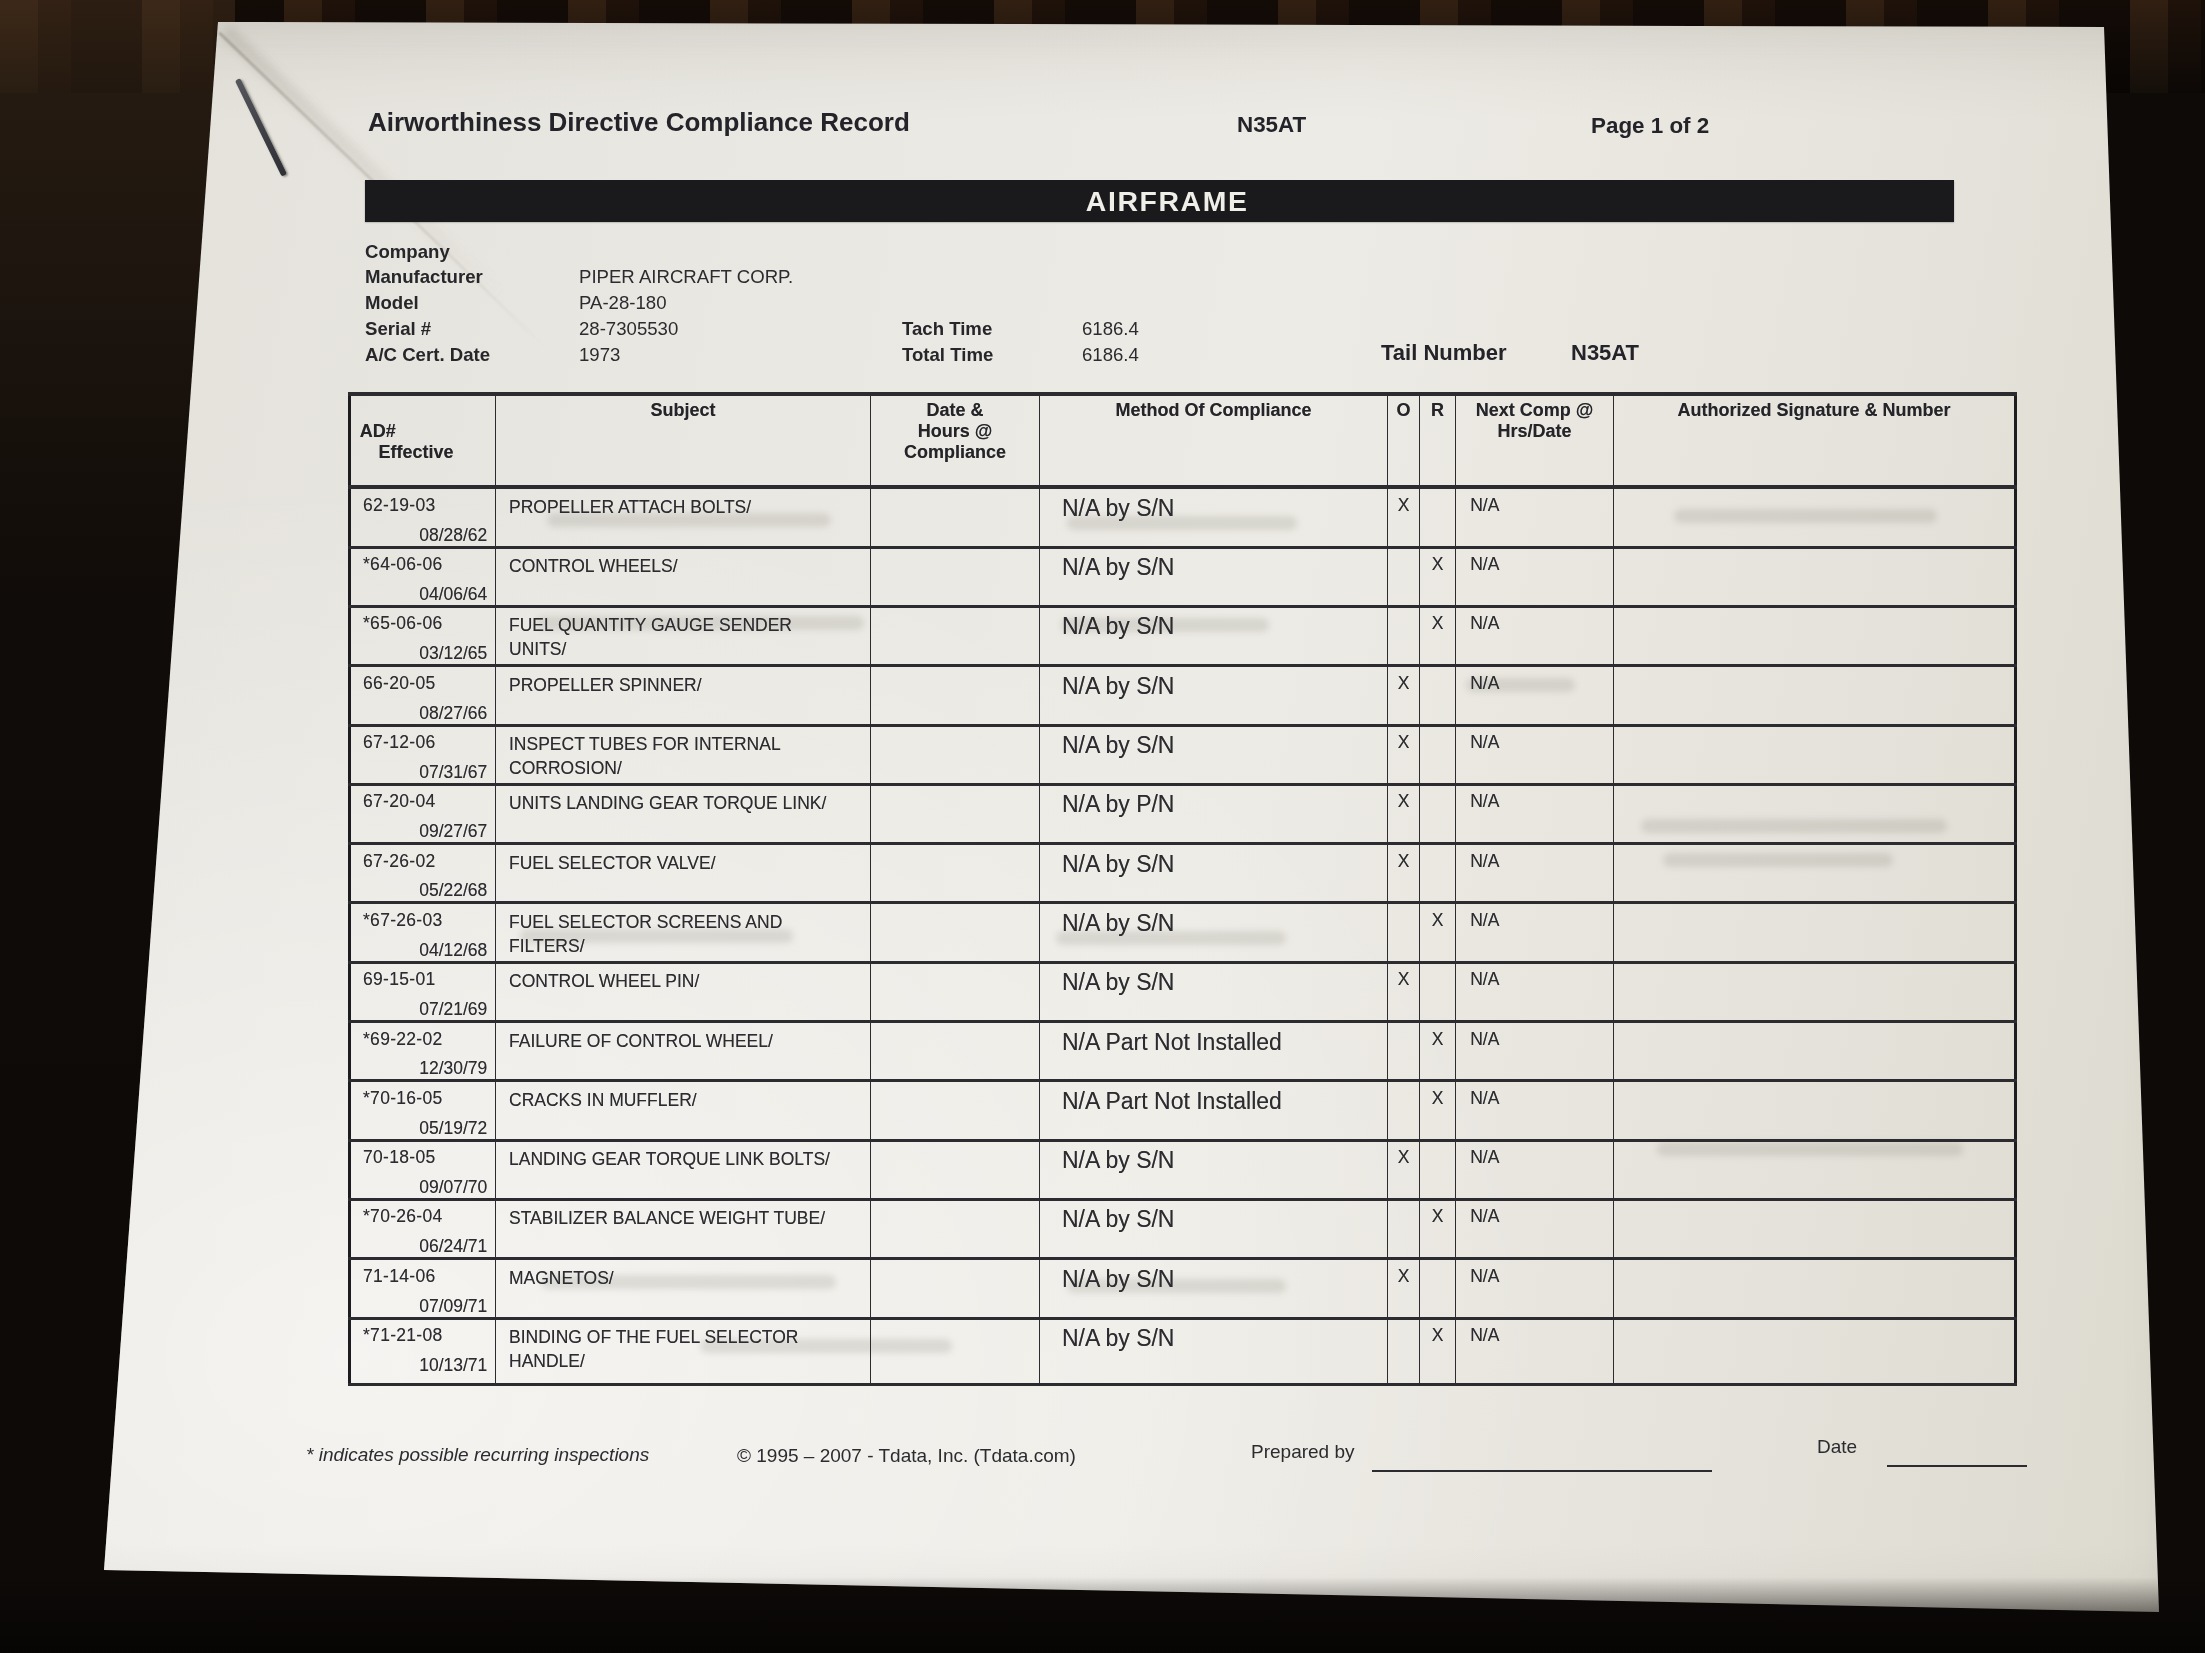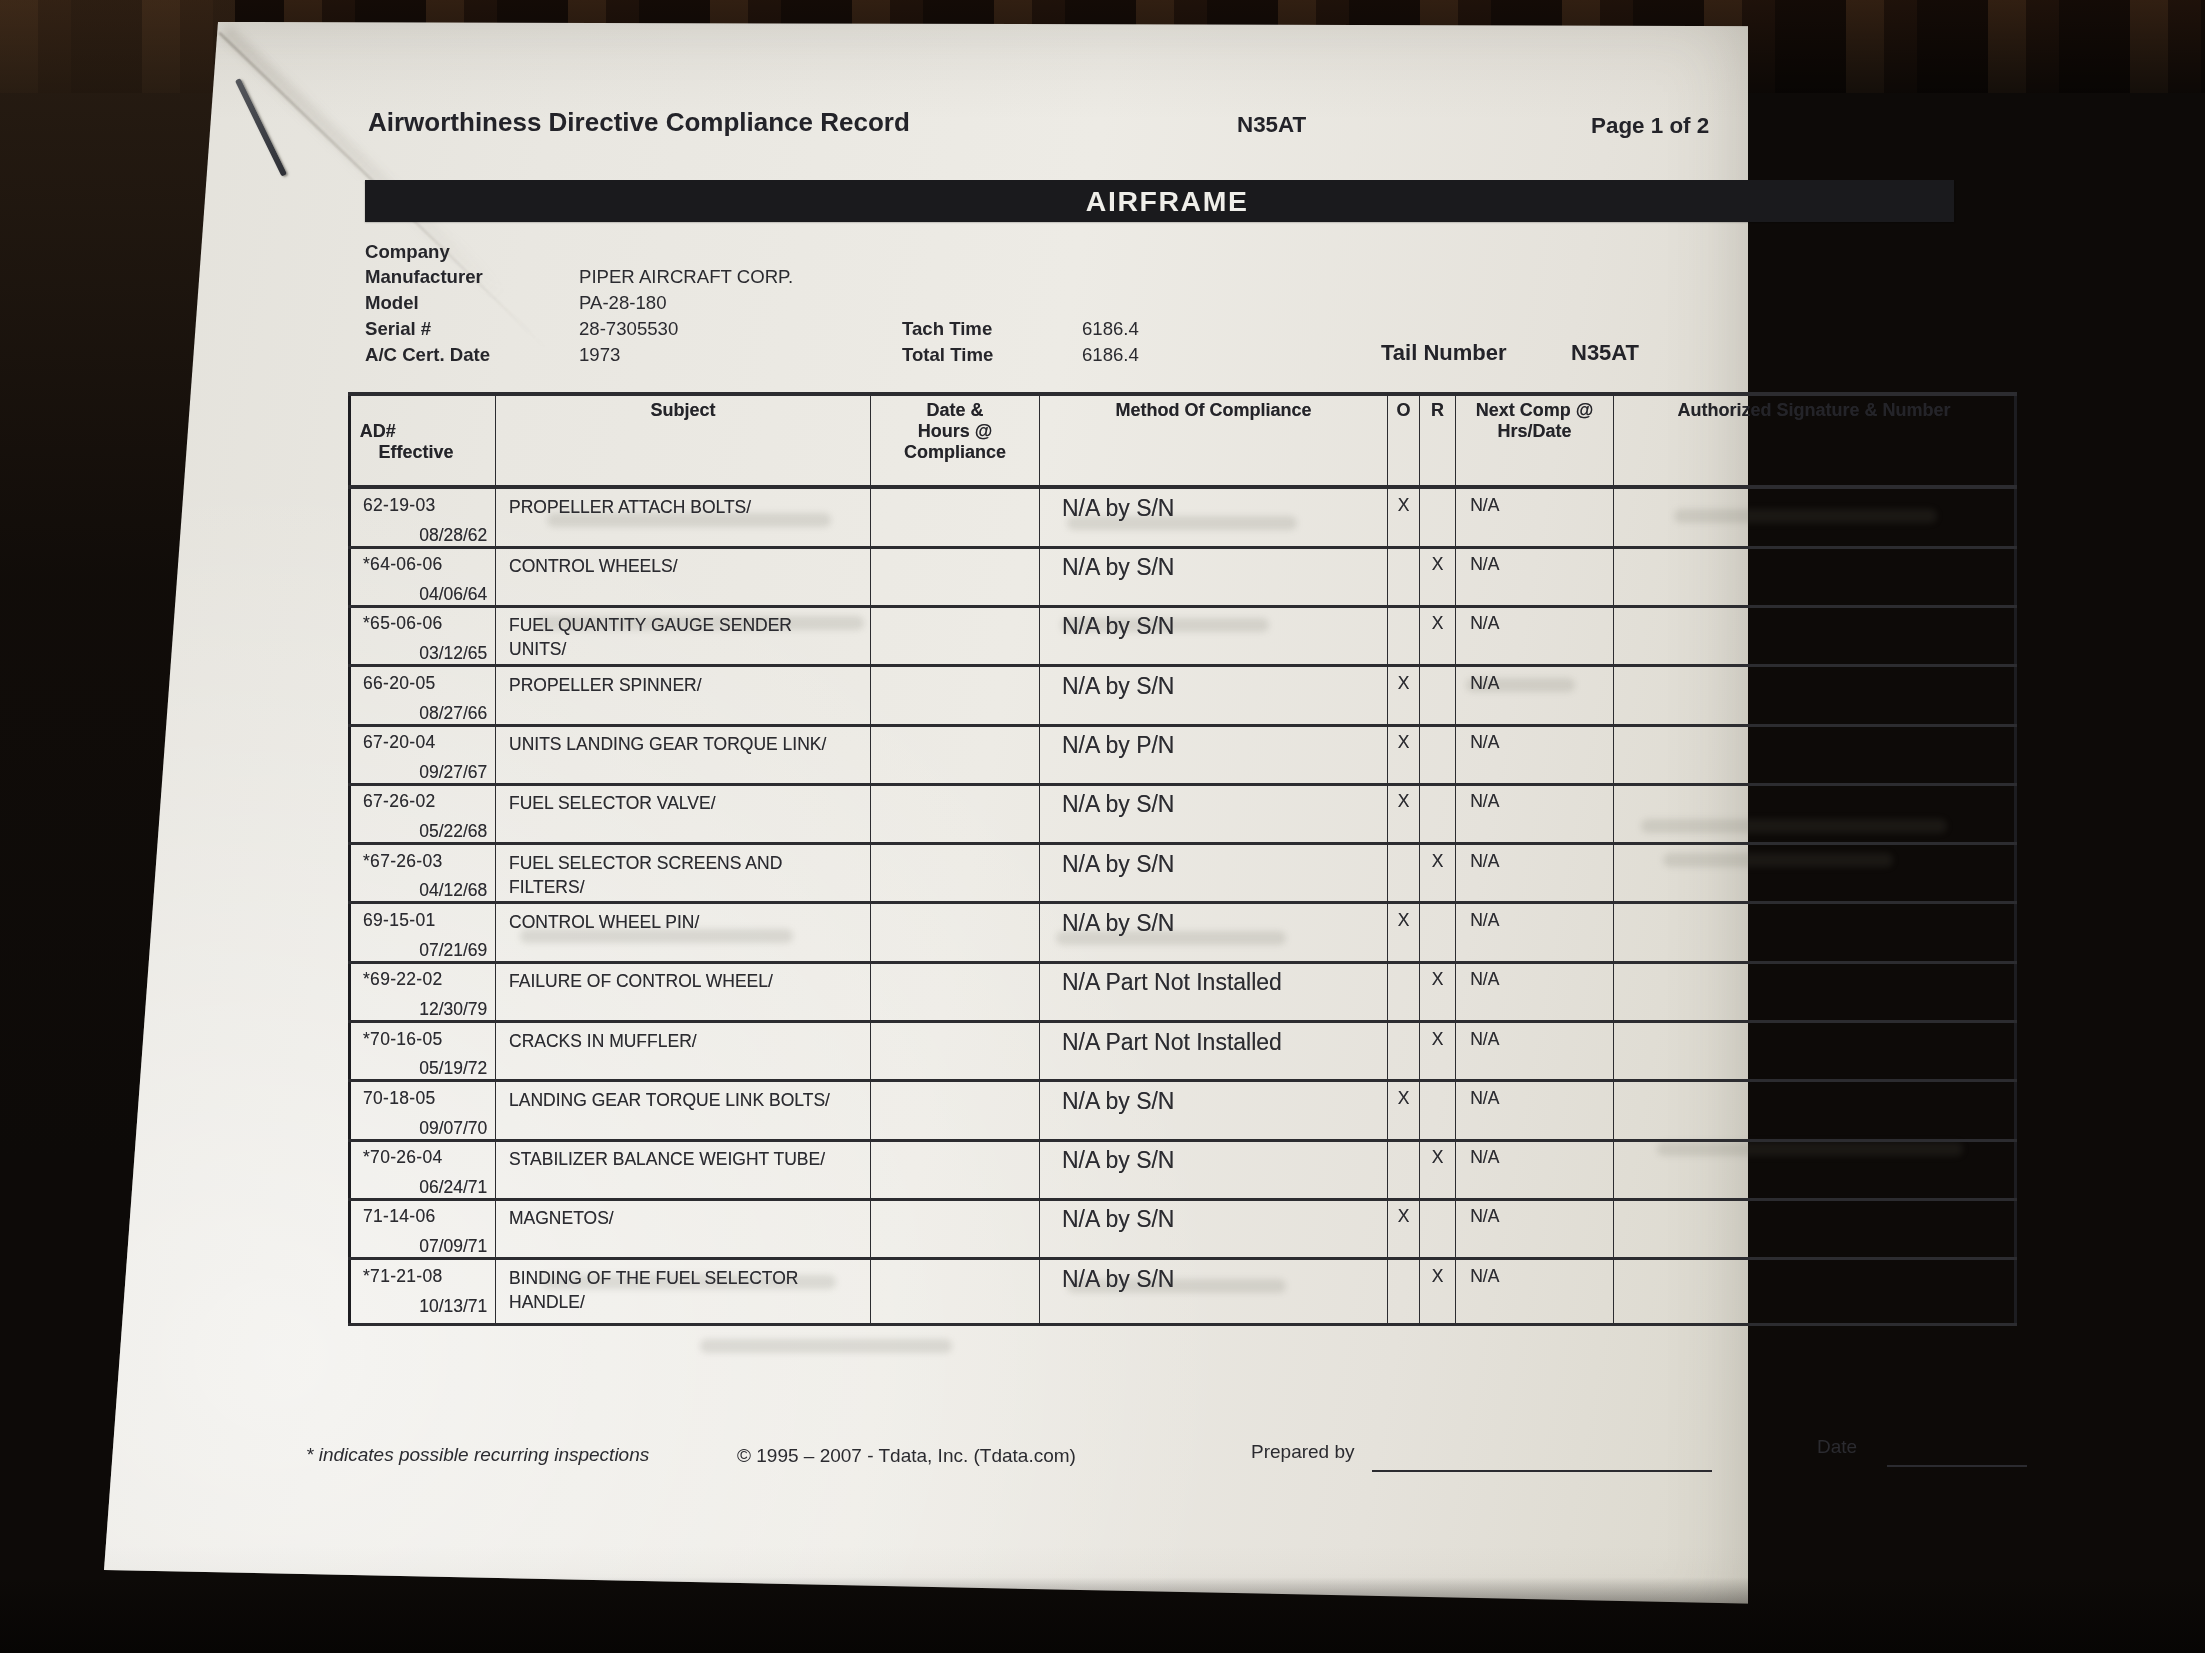--- a/index.html
+++ b/index.html
@@ -11,21 +11,21 @@
     background:
       repeating-linear-gradient(90deg,#3a2a1c 0 38px,#241810 38px 71px,#170f0a 71px 142px),
       linear-gradient(180deg,rgba(90,62,36,.5),rgba(0,0,0,.65));
     background-blend-mode:overlay;}
   .wood-left{position:absolute;left:0;top:0;width:235px;height:100%;
     background:linear-gradient(180deg,rgba(74,52,32,.45),rgba(28,19,12,.25) 35%,rgba(0,0,0,0) 70%);}
   .wood-bottom{position:absolute;left:0;bottom:0;width:100%;height:77px;
     background:linear-gradient(0deg,#070504,rgba(7,5,4,0));}
 
   
-  .paper{position:absolute;left:0;top:0;width:1748px;height:1654px;
+  .paper{position:absolute;left:0;top:0;width:2205px;height:1654px;
     clip-path:polygon(218px 22px,2104px 27px,2159px 1612px,104px 1570px);
     background:
       radial-gradient(ellipse at 16% 82%,rgba(255,255,255,.55),rgba(255,255,255,0) 46%),
       linear-gradient(100deg,#e2e0d9 0%,#e9e7e1 28%,#edebe5 55%,#e5e2db 80%,#dbd8cd 100%);
     box-shadow:inset 0 0 77px rgba(95,90,78,.28);}
   .sheen{position:absolute;inset:0;pointer-events:none;
     background:linear-gradient(180deg,rgba(120,112,98,.10) 0,rgba(0,0,0,0) 120px),
                linear-gradient(0deg,rgba(120,112,98,.12) 0,rgba(0,0,0,0) 109px);}
   .crease{position:absolute;left:220px;top:32px;width:454px;height:2.2px;
     background:linear-gradient(90deg,rgba(110,104,94,.55),rgba(110,104,94,0));
@@ -219,20 +219,33 @@
             <td class="c-sub">PROPELLER SPINNER/</td>
             <td class="c-dh"></td>
             <td class="c-met">N/A by S/N</td>
             <td class="c-o">X</td>
             <td class="c-r"></td>
             <td class="c-next">N/A</td>
             <td class="c-sig"></td>
           </tr>
           <tr>
             <td class="c-ad">
+              <div class="adnum">67-12-06</div>
+              <div class="addate">07/31/67</div>
+            </td>
+            <td class="c-sub">INSPECT TUBES FOR INTERNAL CORROSION/</td>
+            <td class="c-dh"></td>
+            <td class="c-met">N/A by S/N</td>
+            <td class="c-o">X</td>
+            <td class="c-r"></td>
+            <td class="c-next">N/A</td>
+            <td class="c-sig"></td>
+          </tr>
+          <tr>
+            <td class="c-ad">
               <div class="adnum">67-20-04</div>
               <div class="addate">09/27/67</div>
             </td>
             <td class="c-sub">UNITS LANDING GEAR TORQUE LINK/</td>
             <td class="c-dh"></td>
             <td class="c-met">N/A by P/N</td>
             <td class="c-o">X</td>
             <td class="c-r"></td>
             <td class="c-next">N/A</td>
             <td class="c-sig"></td>

